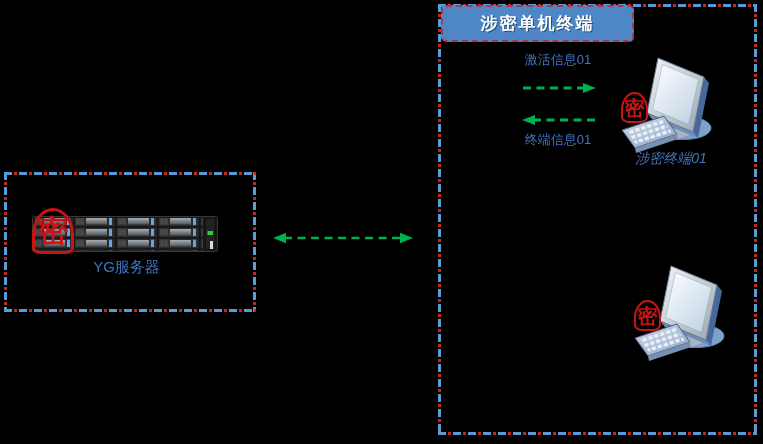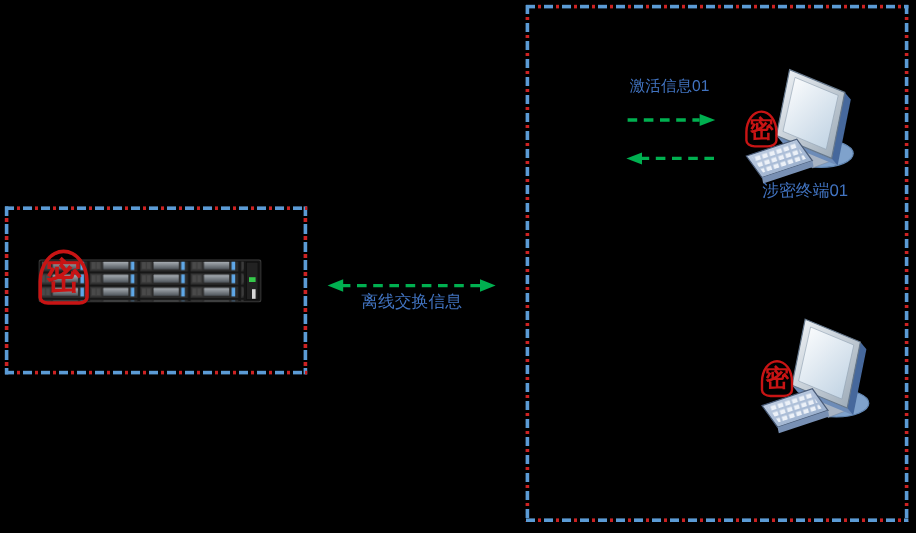--- a/index.html
+++ b/index.html
@@ -30,31 +30,31 @@
   .server-label  { left:25px; top:86px;  width:195px; font-size:15px; }
   .mid-label     { left:277px; top:243px; width:132px; font-size:14px; }
   .flow-label    { left:0; width:100%; font-size:13px; }
   .terminal-name { width:130px; font-size:14px; }
 
   .mid-arrow { position:absolute; left:272px; top:230px; }
 
   .server-art { position:absolute; left:28px; top:44px; }
 
   .flow { position:absolute; width:100px; height:96px; }
-  .flow-1 { left:70px; top:59px; }
+  .flow-1 { left:70px; top:47px; }
   .flow-2 { left:82px; top:266px; }
   .flow .activate { top:0; }
   .flow .arrow-right { position:absolute; left:13px; top:31px; }
   .flow .arrow-left  { position:absolute; left:13px; top:63px; }
   .flow .feedback { top:80px; }
 
   .terminal-art { position:absolute; width:105px; height:102px; }
   .terminal-art-1 { left:178px; top:48px; }
   .terminal-art-2 { left:191px; top:256px; }
-  .terminal-name-1 { left:168px; top:146px; }
+  .terminal-name-1 { left:168px; top:146px;font-style:italic; }
   .terminal-name-2 { left:181px; top:354px; }
 
   
   .seal { position:absolute; color:#C81414; border:3px solid #C81414;
     border-radius:50% 50% 8px 8px / 58% 58% 6px 6px;
     display:flex; align-items:center; justify-content:center;
     font-family:"Liberation Serif","DejaVu Serif",serif; font-weight:bold;
     background:transparent; line-height:1; }
   .seal-large { left:28px; top:36px; width:42px; height:46px; font-size:30px; }
   .seal-small { left:5px;  top:40px; width:27px; height:31px; font-size:20px; border-width:2.5px; }
@@ -98,41 +98,43 @@
 
   <div class="dashbox left-box">
     <svg class="server-art" width="186" height="36" viewBox="0 0 186 36">
       <rect x="0.5" y="0.5" width="185" height="35" rx="2" fill="#161616" stroke="#383838"></rect>
       <rect x="3" y="2" width="168" height="33" fill="url(#bays)"></rect>
       <rect x="173.5" y="2.5" width="9.5" height="31" fill="#222222" stroke="#0C0C0C" stroke-width="0.5"></rect>
       <rect x="175.5" y="15" width="5.5" height="4" fill="#35C94A"></rect>
       <rect x="178" y="25" width="3" height="8" fill="#D8D8D8"></rect>
     </svg>
     <div class="seal seal-large">密</div>
+    <div class="lbl server-label">YG服务器</div>
   </div>
 
   <svg class="mid-arrow" width="142" height="16" viewBox="0 0 142 16">
     <line x1="12" y1="8" x2="130" y2="8" stroke="#00B050" stroke-width="2.6" stroke-dasharray="8 5.5"></line>
     <polygon points="1,8 14,2.8 14,13.2" fill="#00B050"></polygon>
     <polygon points="141,8 128,2.8 128,13.2" fill="#00B050"></polygon>
   </svg>
-  <div class="lbl mid-label">离线交换信息</div>
 
   <div class="dashbox right-box">
+    <div class="title-bar">涉密单机终端</div>
 
     <div class="flow flow-1">
       <div class="lbl flow-label activate">激活信息01</div>
       <svg class="arrow-right" width="76" height="12" viewBox="0 0 76 12">
         <line x1="2" y1="6" x2="62" y2="6" stroke="#00B050" stroke-width="2.8" stroke-dasharray="8 5.5"></line>
         <polygon points="75,6 62,1 62,11" fill="#00B050"></polygon>
       </svg>
       <svg class="arrow-left" width="76" height="12" viewBox="0 0 76 12">
         <line x1="74" y1="6" x2="14" y2="6" stroke="#00B050" stroke-width="2.8" stroke-dasharray="8 5.5"></line>
         <polygon points="1,6 14,1 14,11" fill="#00B050"></polygon>
       </svg>
+      <div class="lbl flow-label feedback">终端信息01</div>
     </div>
 
     <div class="terminal-art terminal-art-1">
       <svg width="105" height="102" viewBox="0 0 105 102">
         <ellipse cx="68" cy="76" rx="27" ry="11.5" fill="#7FA2CC" stroke="#6286B2"></ellipse>
         <polygon points="56,74 72,68 77,82 61,88" fill="#A8B4C4" stroke="#7A8AA0" stroke-width="0.5"></polygon>
         <polygon points="31,61 77,80 82,86 36,67" fill="#6D8CB8"></polygon>
         <polygon points="88,25 93,31 82,86 77,80" fill="#46689C"></polygon>
         <polygon points="42,6 88,25 77,80 31,61" fill="url(#mFrame)" stroke="#66788C"></polygon>
         <polygon points="46.5,12.5 82.5,27.5 72.5,72.5 36.5,57.5" fill="url(#mScreen)" stroke="#8FA0B0" stroke-width="0.5"></polygon>

